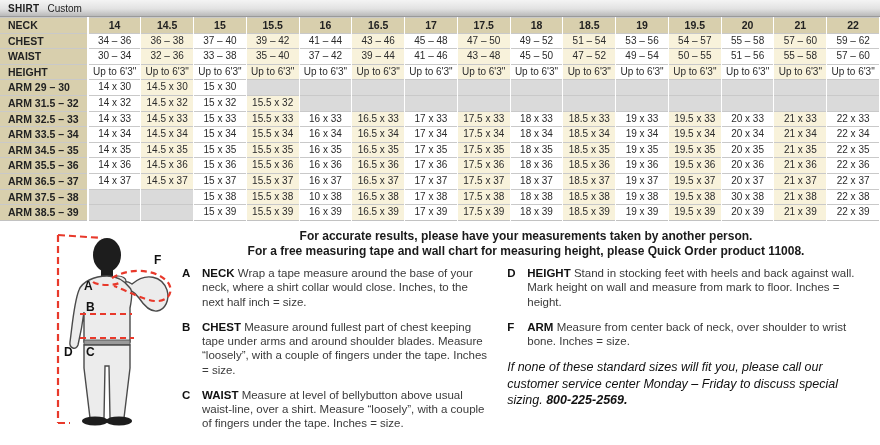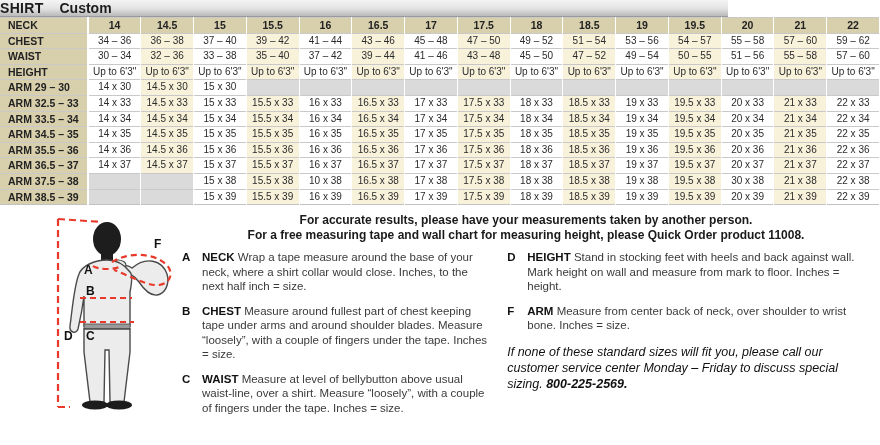--- a/index.html
+++ b/index.html
@@ -4,29 +4,29 @@
 <style>
   * { box-sizing: border-box; margin: 0; padding: 0; }
   html, body {
     width: 880px; height: 445px; overflow: hidden;
     background: #ffffff;
     font-family: "Liberation Sans", sans-serif;
     color: #2b2b2b;
   }
   
   .topbar {
-    height: 17px; width: 728px;
+    height: 17px; width: 880px;
     background: linear-gradient(to bottom, var(--bar_top,#f4f4f4) 0%, #e2e2e2 55%, var(--bar_bottom,#b9b9b9) 100%);
     border-bottom: 1px solid #9a9a9a;
     display: flex; align-items: center;
-    padding-left: 0;
-    font-size: 14px; color: #1c1c1c;
+    padding-left: 8px;
+    font-size: 10px; color: #1c1c1c;
   }
   .topbar .t { font-weight: bold; letter-spacing: .3px; }
-  .topbar .s { margin-left: 16px; font-weight: bold; }
+  .topbar .s { margin-left: 8px; font-weight: normal; }
 
   
   table.sizes {
     border-collapse: collapse; table-layout: fixed;
     width: 880px;
     border-bottom: 1px solid #c2c2c2;
   }
   table.sizes col.labelcol { width: 88px; }
   table.sizes td {
     height: 14.6px; line-height: 14.6px;
@@ -173,20 +173,38 @@
         <td class="empty"></td>
         <td class="empty"></td>
         <td class="empty"></td>
         <td class="empty"></td>
         <td class="empty"></td>
         <td class="empty"></td>
         <td class="empty"></td>
         <td class="empty"></td>
       </tr>
       <tr>
+        <td class="lbl">ARM 31.5 – 32</td>
+        <td class="c0">14 x 32</td>
+        <td class="c1">14.5 x 32</td>
+        <td class="c0">15 x 32</td>
+        <td class="c1">15.5 x 32</td>
+        <td class="empty"></td>
+        <td class="empty"></td>
+        <td class="empty"></td>
+        <td class="empty"></td>
+        <td class="empty"></td>
+        <td class="empty"></td>
+        <td class="empty"></td>
+        <td class="empty"></td>
+        <td class="empty"></td>
+        <td class="empty"></td>
+        <td class="empty"></td>
+      </tr>
+      <tr>
         <td class="lbl">ARM 32.5 – 33</td>
         <td class="c0">14 x 33</td>
         <td class="c1">14.5 x 33</td>
         <td class="c0">15 x 33</td>
         <td class="c1">15.5 x 33</td>
         <td class="c0">16 x 33</td>
         <td class="c1">16.5 x 33</td>
         <td class="c0">17 x 33</td>
         <td class="c1">17.5 x 33</td>
         <td class="c0">18 x 33</td>

